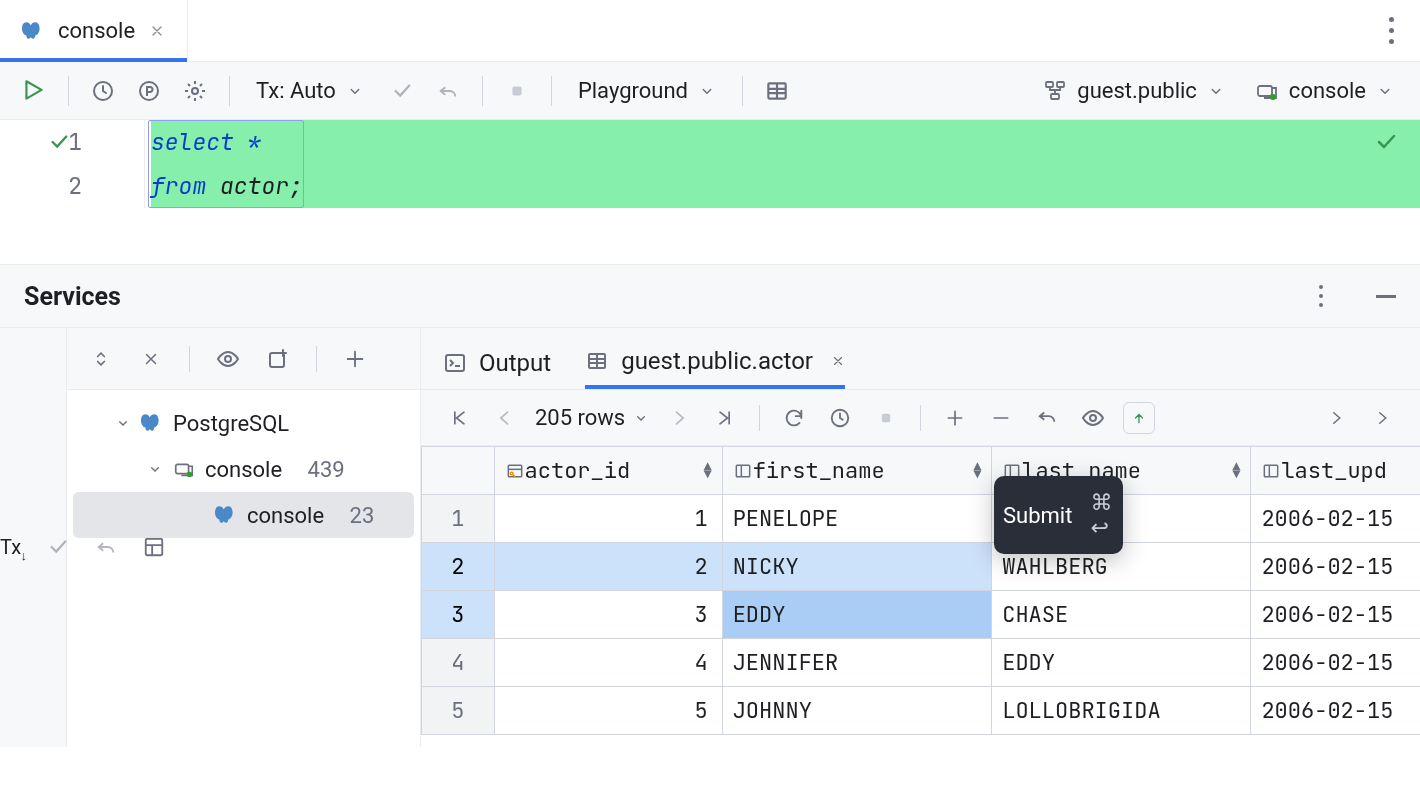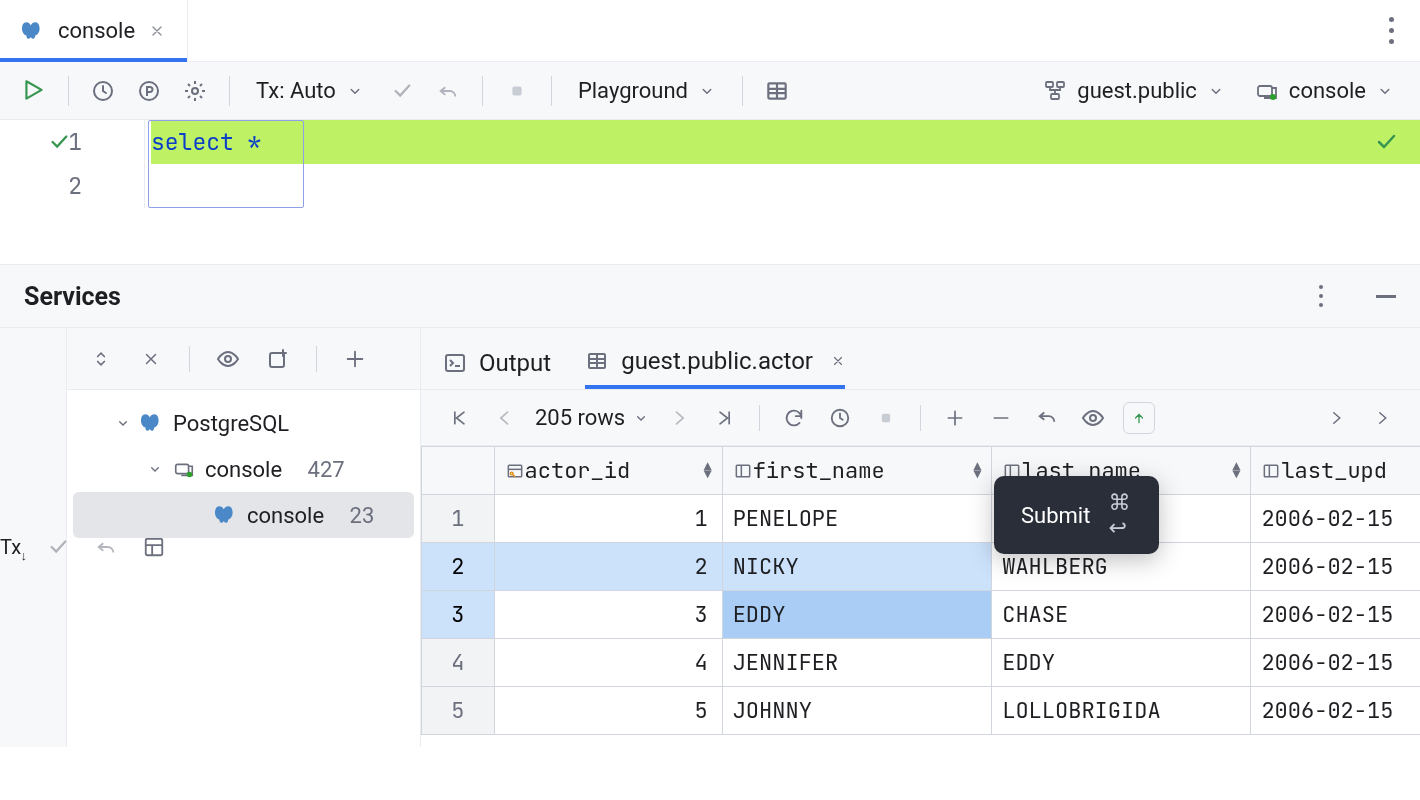--- a/index.html
+++ b/index.html
@@ -37,21 +37,21 @@
   .chip { display:flex; align-items:center; gap:10px; color:var(--text); font-size:22px; padding:4px 8px;}
   .chip svg.caret { color:var(--muted); }
   .editor-toolbar .spacer { flex:1; }
 
   .editor { display:flex; font-family:var(--mono); font-size:23px; position:relative; }
   .gutter { width:145px; text-align:right; padding-right:62px; color:var(--muted); border-right:1px solid var(--border); user-select:none; position:relative;}
   .gutter .line { height:44px; line-height:44px; position:relative;}
   .gutter .chk { position:absolute; right:12px; top:50%; transform:translateY(-50%); color:var(--green);}
   .code { flex:1; padding-left:6px; }
   .code .line { height:44px; line-height:44px; }
-  .code .line.bg { background:#bef264; }
+  .code .line.bg { background:#86efac;font-style:italic; }
   .focus-box { position:absolute; left:148px; top:0; width:156px; height:88px; border:1px solid #8f9fe8; pointer-events:none; border-radius:2px;}
   .kw { color:#0b3fc9; }
   .analysis-ok { position:absolute; right:22px; top:10px; color:var(--green);}
   .editor-wrap { position:relative; border-bottom:1px solid var(--border); padding-bottom:56px; }
 
   .panel-header { display:flex; align-items:center; height:62px; padding:0 24px; gap:37px; background:var(--header-bg);text-align:right;}
   .panel-header .title { font-weight:700; font-size:25px; }
   .panel-header .spacer { flex:1;}
   .panel-header .vdots { display:flex; flex-direction:column; gap:5px; }
   .panel-header .vdots span { width:4px; height:4px; border-radius:50%; background:#6c707e;}
@@ -79,21 +79,21 @@
   .rtab { display:flex; align-items:center; gap:12px; height:52px; font-size:24px; position:relative; color:#1e1f22;}
   .rtab.active { border-bottom:4px solid var(--accent); }
   .rtab .rclose { color:var(--muted); font-size:20px; margin-left:6px;}
 
   .result-toolbar { height:56px; display:flex; align-items:center; gap:14px; padding:0 22px; color:var(--muted); position:relative; background:var(--header-bg); border-bottom:1px solid var(--border);}
   .result-toolbar .rows { color:var(--text); font-size:22px; display:flex; align-items:center; gap:8px;}
   .result-toolbar .vsep { height:26px;}
   .result-toolbar .up { color:var(--green);}
   .up-box { border:1px solid var(--border-d); border-radius:6px; padding:4px 8px;}
 
-  .tooltip { position:absolute; background:var(--tooltip-bg); color:#fff; font-size:22px; border-radius:10px; padding:14px 27px; display:flex; align-items:center; gap:18px; z-index:20; box-shadow:0 6px 24px rgba(0,0,0,.25);}
+  .tooltip { position:absolute; background:var(--tooltip-bg); color:#fff; font-size:22px; border-radius:10px; padding:14px 9px; display:flex; align-items:center; gap:18px; z-index:20; box-shadow:0 6px 24px rgba(0,0,0,.25);}
   .tooltip .keys { color:#c9ccd6; letter-spacing:2px; font-family:var(--sys);}
   .tooltip-wrap { position:absolute; top:476px; left:994px;}
 
   .grid { font-family:var(--mono); font-size:22px; overflow:hidden;}
   .grid table { border-collapse:collapse; width:1100px;}
   .grid th,.grid td { border:1px solid var(--border-d); height:48px; padding:0 10px; white-space:nowrap; text-align:left;}
   .grid th { background:var(--header-bg); font-weight:400; }
   .grid .rownum { width:60px; text-align:center; color:var(--muted); background:var(--gutter-bg);}
   .grid .rownum.sel { background:var(--sel-blue-light); color:#000;}
   .grid td.right { text-align:right; padding-right:14px;}
@@ -328,20 +328,21 @@
         <span class="chk">
             <svg width="22" height="22" viewBox="0 0 24 24">
               <use href="#i-check"></use>
             </svg>
           </span>
       </div>
       <div class="line"><span>2</span></div>
     </div>
     <div class="code">
       <div class="line bg"><span class="kw">select *</span></div>
+      <div class="line bg"><span class="kw">from </span><span>actor</span><span>;</span></div>
     </div>
     <div class="focus-box"></div>
   </div>
   <span class="analysis-ok">
       <svg width="24" height="24" viewBox="0 0 24 24">
         <use href="#i-check"></use>
       </svg>
     </span>
 </div>
 
@@ -422,21 +423,21 @@
       <div class="tree-row indent2">
         <span class="expander">
             <svg width="16" height="16" viewBox="0 0 24 24">
               <use href="#i-caret"></use>
             </svg>
           </span>
         <svg width="22" height="22" viewBox="0 0 24 24" style="color:#6c707e">
             <use href="#i-session"></use>
           </svg>
         <span>console</span>&nbsp;
-        <span class="dim">427</span>
+        <span class="dim">439</span>
       </div>
       <div class="tree-row indent3 sel">
         <svg width="22" height="22" viewBox="0 0 20 20">
             <use href="#i-elephant"></use>
           </svg>
         <span>console</span>&nbsp;
         <span class="dim">23</span>
       </div>
     </div>
   </div>

